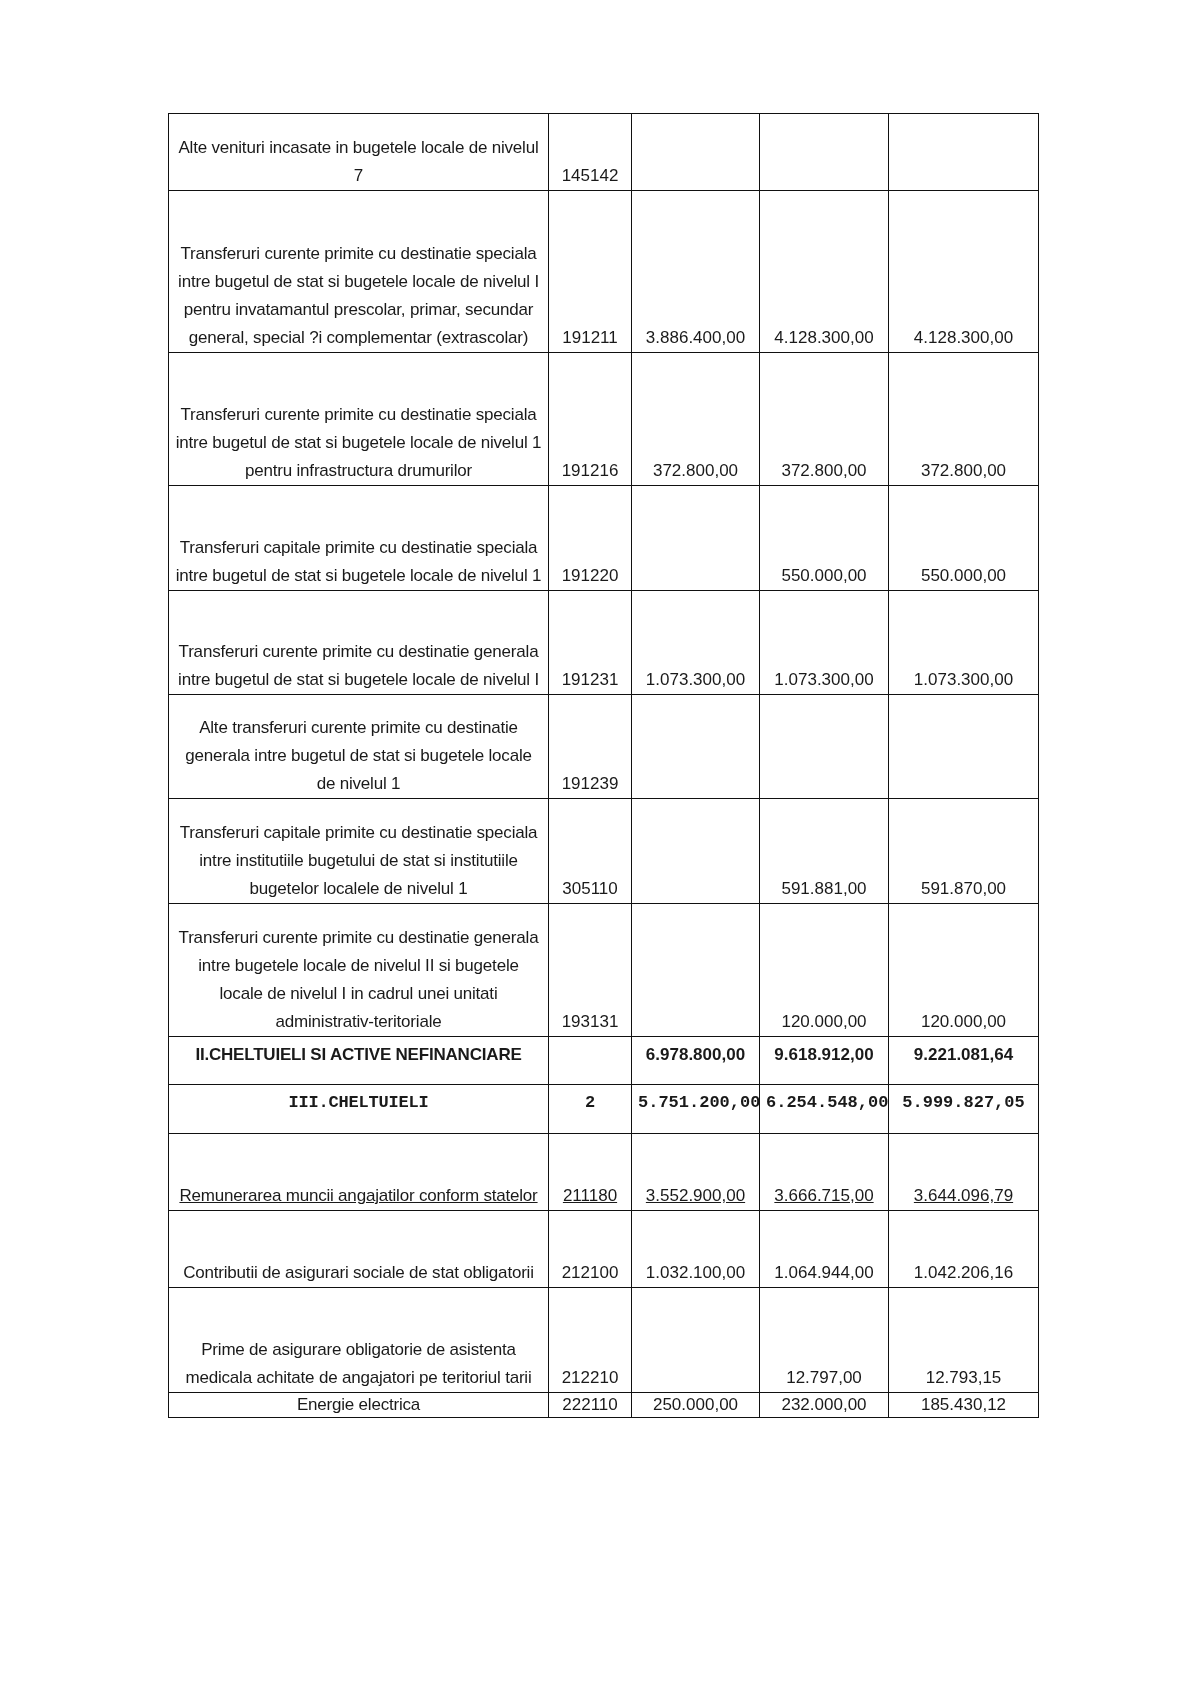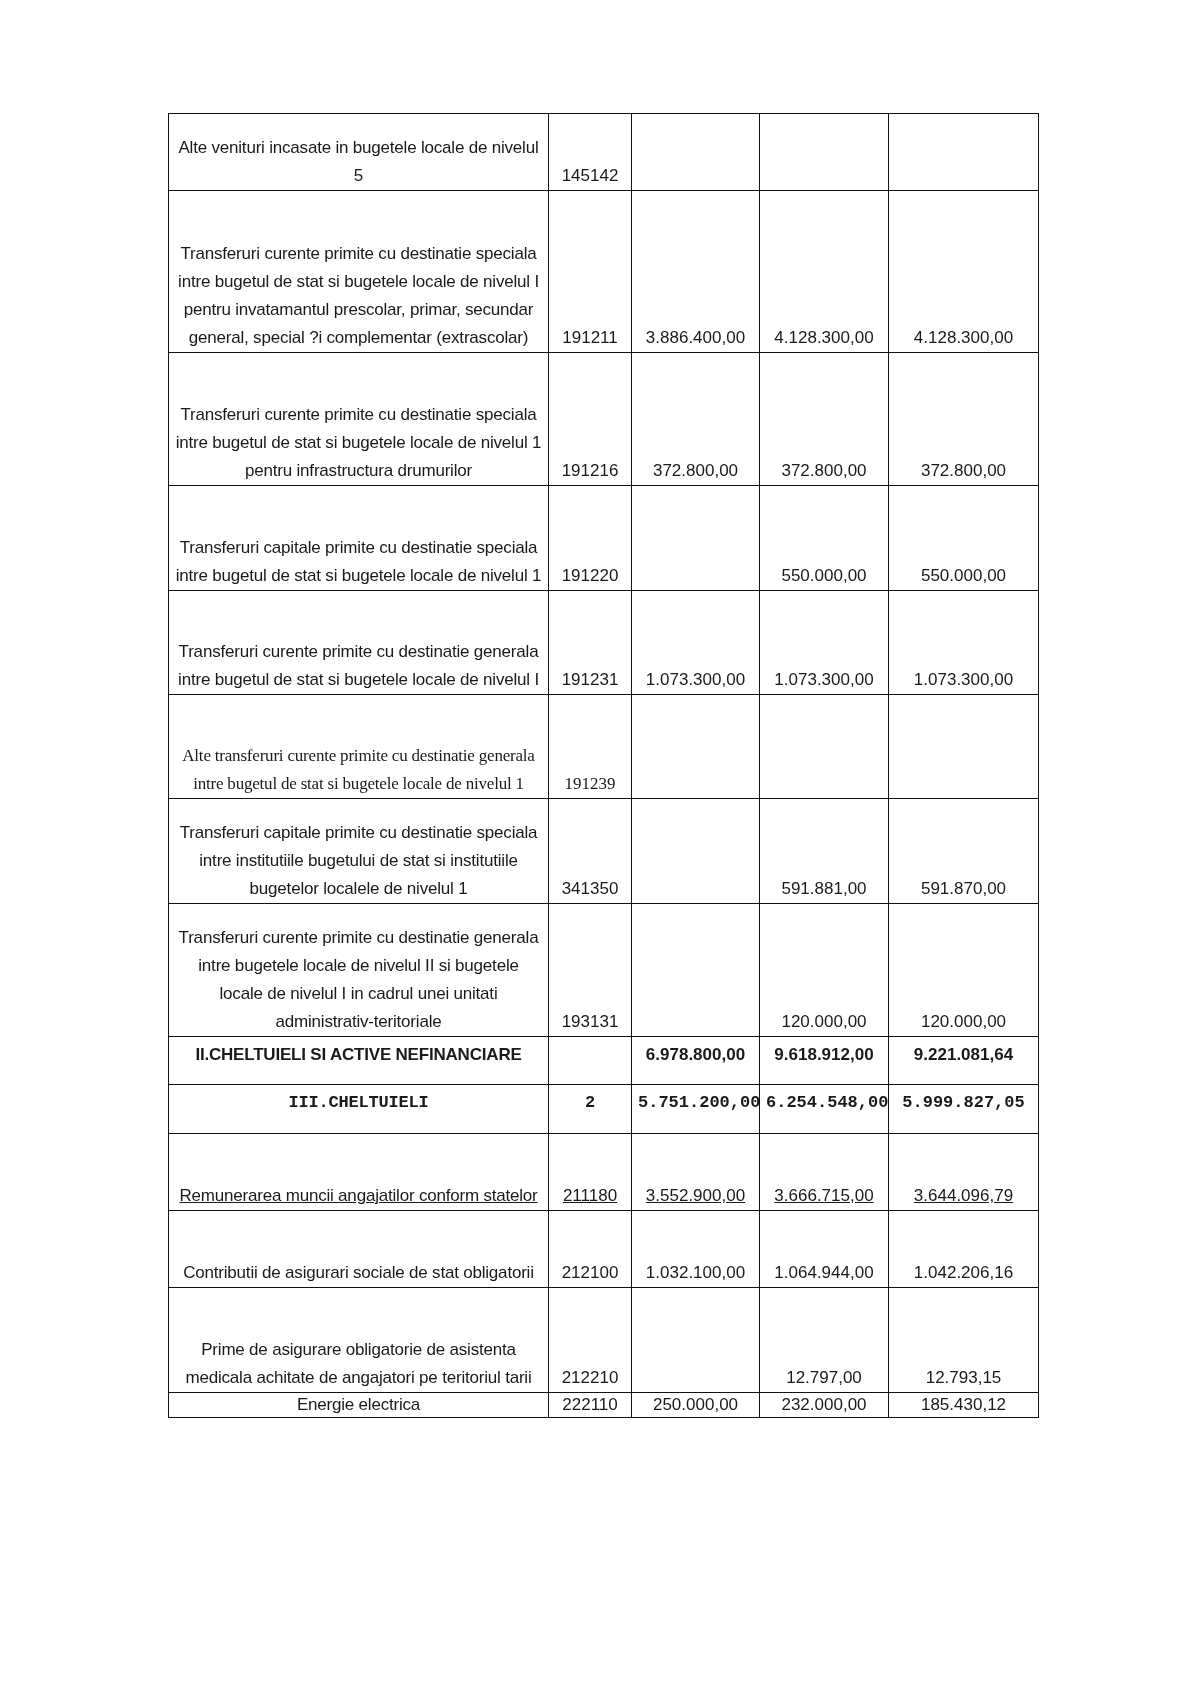--- a/index.html
+++ b/index.html
@@ -29,21 +29,21 @@
   <table class="budget">
     <colgroup>
       <col style="width:380px">
       <col style="width:83px">
       <col style="width:128px">
       <col style="width:129px">
       <col style="width:150px">
     </colgroup>
     <tbody id="budget-body">
         <tr style="height: 77px;">
-    <td class="desc">Alte venituri incasate in bugetele locale de nivelul 5</td>
+    <td class="desc">Alte venituri incasate in bugetele locale de nivelul 7</td>
     <td class="num">145142</td>
     <td class="num"></td>
     <td class="num"></td>
     <td class="num"></td>
   </tr>
         <tr style="height: 162px;">
     <td class="desc">Transferuri curente primite cu destinatie speciala intre bugetul de stat si bugetele locale de nivelul I pentru invatamantul prescolar, primar, secundar general, special ?i complementar (extrascolar)</td>
     <td class="num">191211</td>
     <td class="num">3.886.400,00</td>
     <td class="num">4.128.300,00</td>
@@ -63,30 +63,30 @@
     <td class="num">550.000,00</td>
     <td class="num">550.000,00</td>
   </tr>
         <tr style="height: 104px;">
     <td class="desc">Transferuri curente primite cu destinatie generala intre bugetul de stat si bugetele locale de nivelul I</td>
     <td class="num">191231</td>
     <td class="num">1.073.300,00</td>
     <td class="num">1.073.300,00</td>
     <td class="num">1.073.300,00</td>
   </tr>
-        <tr style="height: 104px; font-family: Liberation Serif, serif;">
+        <tr style="height: 104px;">
     <td class="desc">Alte transferuri curente primite cu destinatie generala intre bugetul de stat si bugetele locale de nivelul 1</td>
     <td class="num">191239</td>
     <td class="num"></td>
     <td class="num"></td>
     <td class="num"></td>
   </tr>
         <tr style="height: 105px;">
     <td class="desc">Transferuri capitale primite cu destinatie speciala intre institutiile bugetului de stat si institutiile bugetelor localele de nivelul 1</td>
-    <td class="num">341350</td>
+    <td class="num">305110</td>
     <td class="num"></td>
     <td class="num">591.881,00</td>
     <td class="num">591.870,00</td>
   </tr>
         <tr style="height: 133px;">
     <td class="desc">Transferuri curente primite cu destinatie generala intre bugetele locale de nivelul II si bugetele locale de nivelul I in cadrul unei unitati administrativ-teritoriale</td>
     <td class="num">193131</td>
     <td class="num"></td>
     <td class="num">120.000,00</td>
     <td class="num">120.000,00</td>

